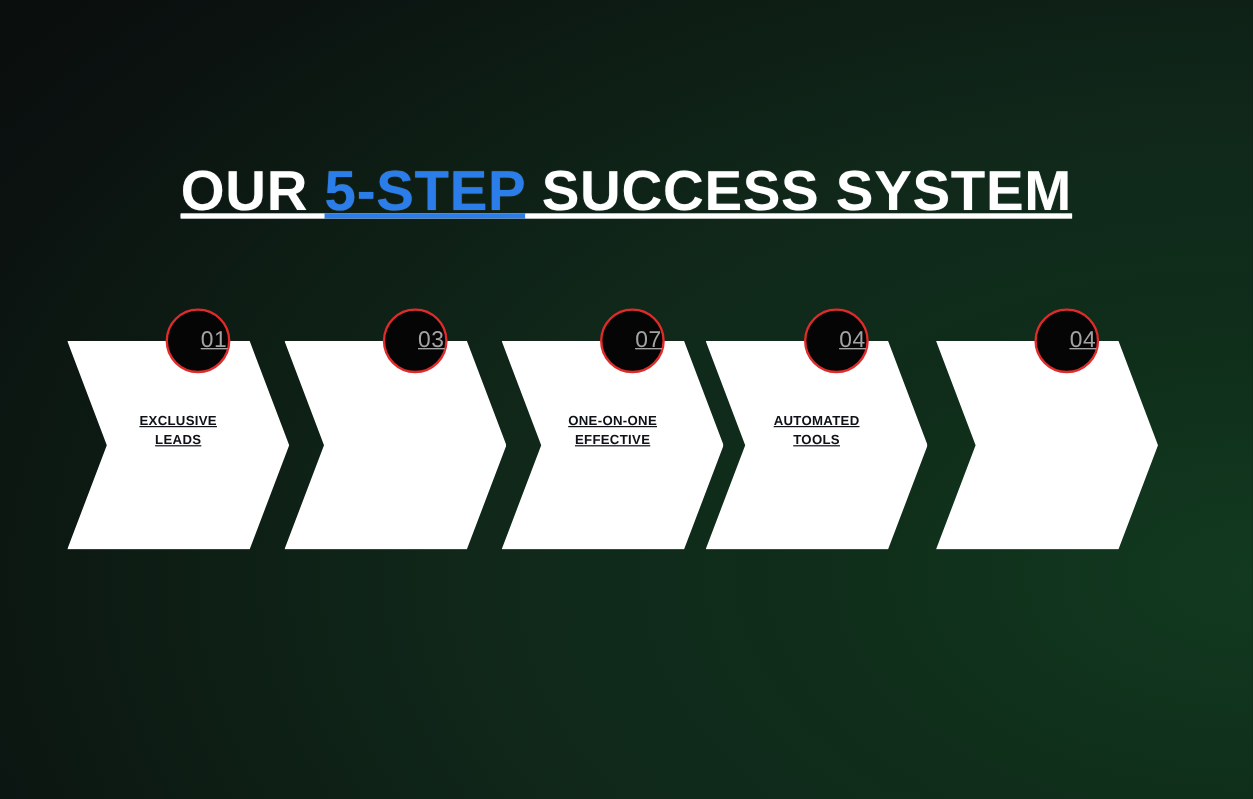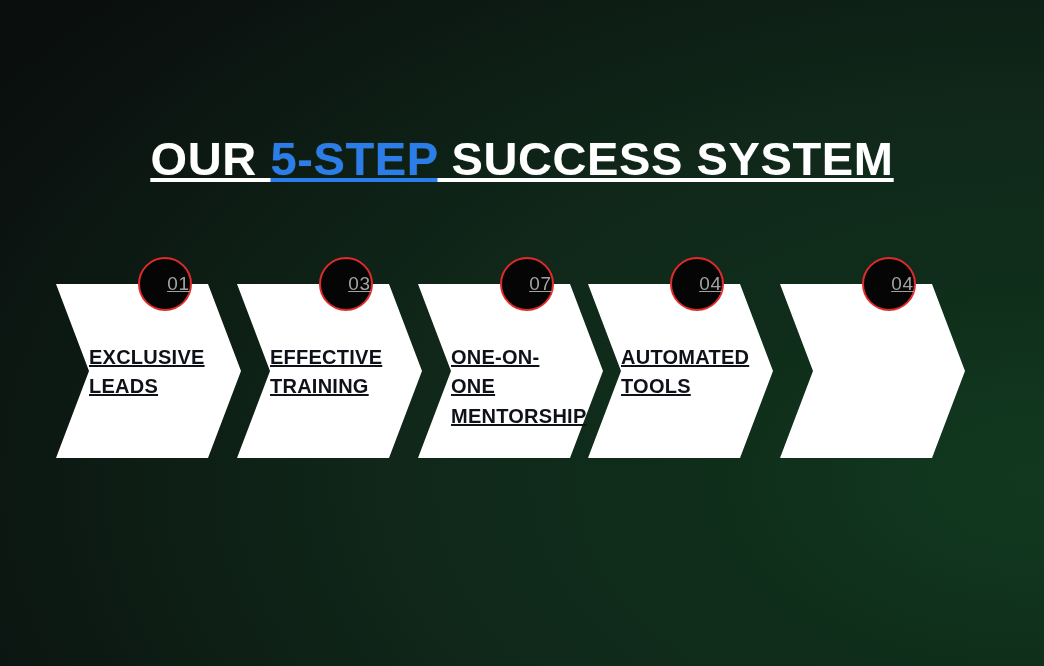--- a/index.html
+++ b/index.html
@@ -64,21 +64,22 @@
     inset: 0;
     background: #ffffff;
     clip-path: polygon(0 0, calc(100% - 33px) 0, 100% 50%, calc(100% - 33px) 100%, 0 100%, 33px 50%);
   }
   
   .step .label {
     position: absolute;
     left: 33px;
     right: 33px;
     top: 59px;
-    font-size: 20px;
+    text-align: center;
+    font-size: 11px;
     font-weight: 700;
     line-height: 1.47;
     letter-spacing: 0.25px;
     color: #0e1117;
     white-space: pre-line;
   }
 
   .badge {
     position: absolute;
     top: -27px;
@@ -113,30 +114,28 @@
           <span>01</span>
         </div>
         <div class="label">EXCLUSIVE
 LEADS</div>
       </div>
       <div class="step" style="left: 181px; width: 185px; z-index: 9;">
         <div class="chevron"></div>
         <div class="badge" style="left: 81.5px;">
           <span>03</span>
         </div>
-        <div class="label">EFFECTIVE
-TRAINING</div>
       </div>
       <div class="step" style="left: 362px; width: 185px; z-index: 8;">
         <div class="chevron"></div>
         <div class="badge" style="left: 81.5px;">
           <span>07</span>
         </div>
         <div class="label">ONE-ON-ONE
-MENTORSHIP</div>
+EFFECTIVE</div>
       </div>
       <div class="step" style="left: 532px; width: 185px; z-index: 7;">
         <div class="chevron"></div>
         <div class="badge" style="left: 81.5px;">
           <span>04</span>
         </div>
         <div class="label">AUTOMATED
 TOOLS</div>
       </div>
       <div class="step" style="left: 724px; width: 185px; z-index: 6;">

